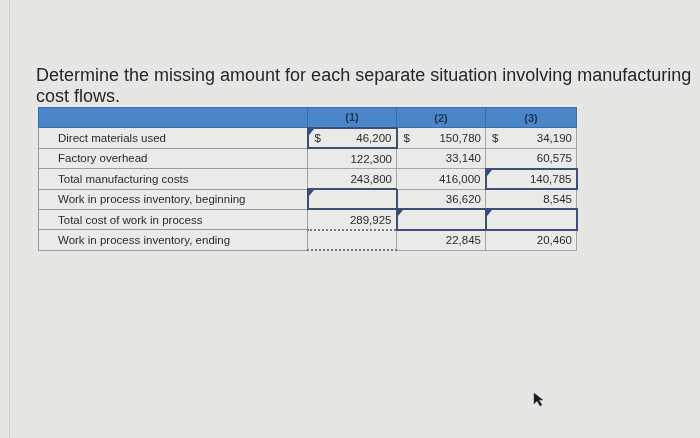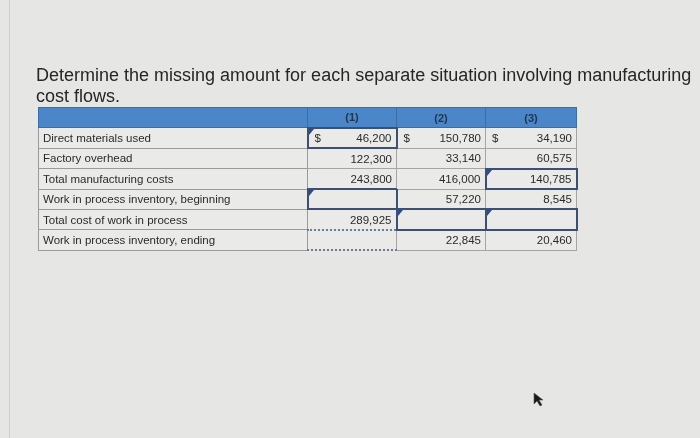--- a/index.html
+++ b/index.html
@@ -29,21 +29,21 @@
       color: #1f3550;
       font-weight: bold;
       font-size: 11px;
       text-align: center;
       border: 1px solid #3b6ea8;
     }
     .lbl {
       width: 269px;
       border: 1px solid #9a9a9a;
       background: #eaebe9;
-      padding-left: 4px;
+      padding-left: 19px;
     }
     .val {
       width: 89px;
       border: 1px solid #a5a5a5;
       background: #eaebe9;
       text-align: right;
       position: relative;
     }
     .c3 { width: 91px; }
     .input {
@@ -112,21 +112,21 @@
   <tr>
     <td class="lbl">Total manufacturing costs</td>
     <td class="val">243,800</td>
     <td class="val">416,000</td>
     <td class="val c3 input">140,785</td>
   </tr>
 
   <tr>
     <td class="lbl">Work in process inventory, beginning</td>
     <td class="val input"></td>
-    <td class="val">57,220</td>
+    <td class="val">36,620</td>
     <td class="val c3">8,545</td>
   </tr>
 
   <tr>
     <td class="lbl">Total cost of work in process</td>
     <td class="val">289,925</td>
     <td class="val input"></td>
     <td class="val c3 input"></td>
   </tr>
 

